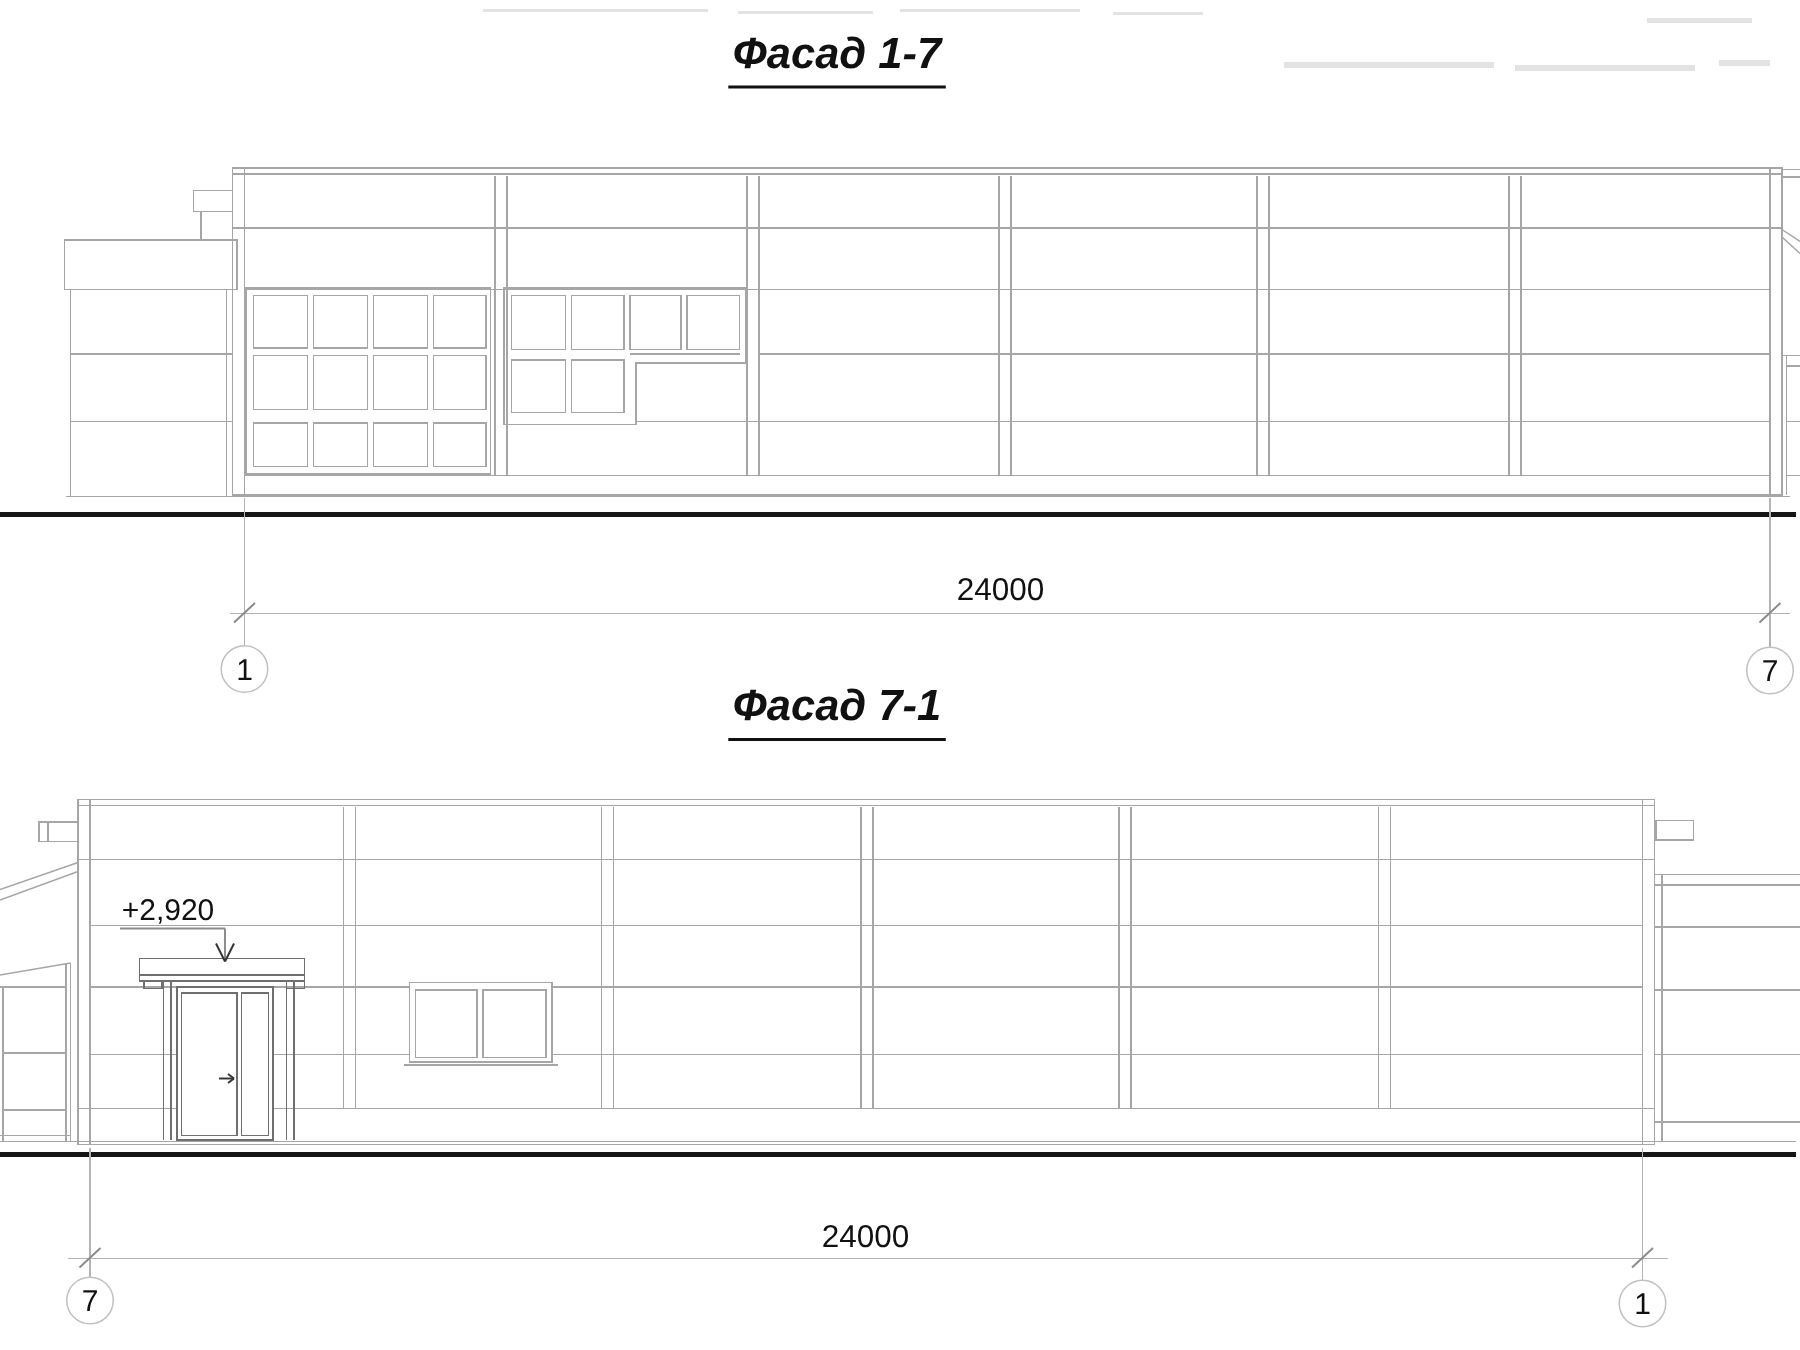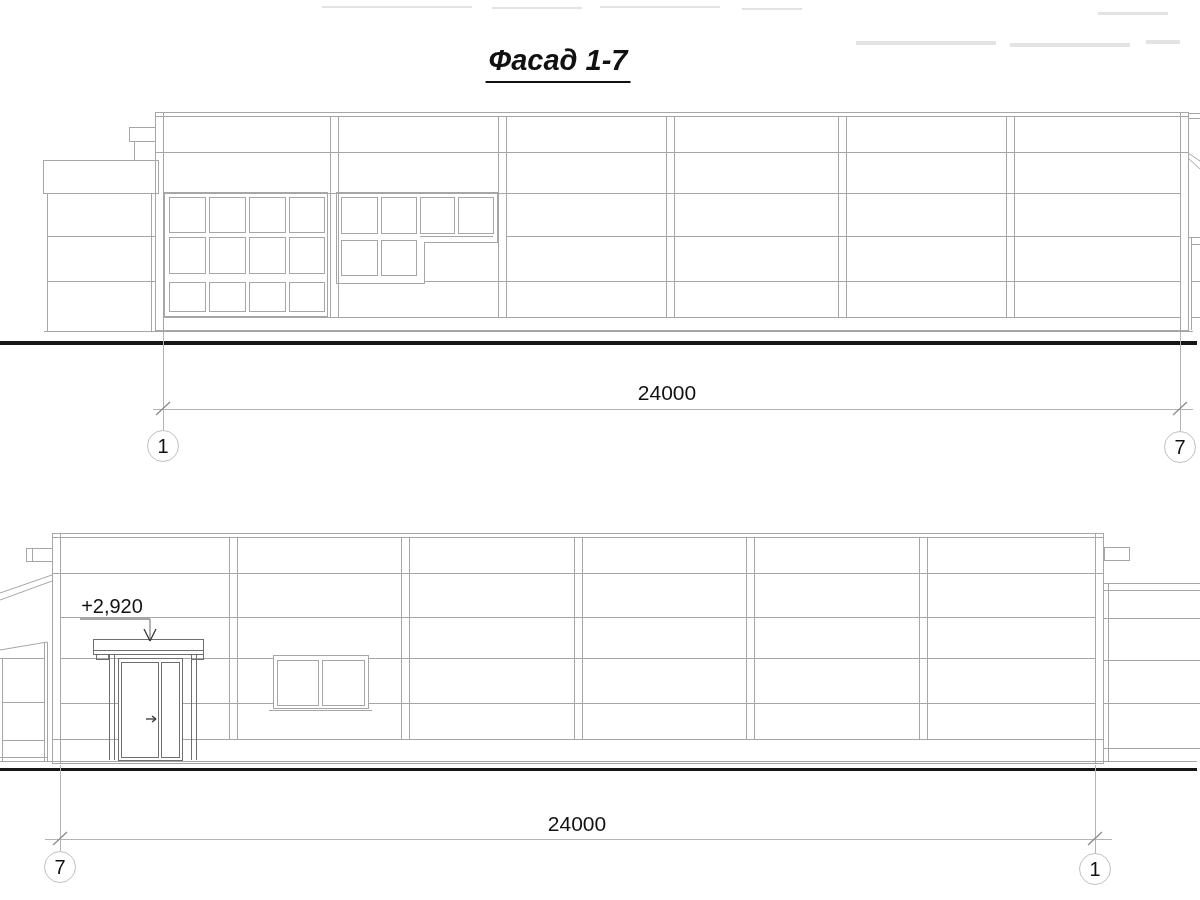--- a/index.html
+++ b/index.html
@@ -23,21 +23,22 @@
   .ground{fill:#161616;stroke:none;}
   .title{position:absolute;transform:translateX(-50%);font-style:italic;font-weight:700;
          font-size:29px;color:#111;border-bottom:2px solid #111;padding:0 3px 4px 3px;
          white-space:nowrap;}
 </style>
 </head>
 <body>
 
 <div id="sheet">
 
-  <div class="title" style="left:558px;top:44px;">Фасад 1-7</div>
+  <div class="title" style="left:558px;top:20px;">Фасад 1-7</div>
+  <div class="title" style="left:558px;top:455px;">Фасад 7-1</div>
 
   <svg width="1200" height="900" viewBox="0 0 1200 900">
 
     <g>
       <rect class="art" x="322" y="6" width="150" height="2"></rect>
       <rect class="art" x="492" y="7" width="90" height="2"></rect>
       <rect class="art" x="600" y="6" width="120" height="2"></rect>
       <rect class="art" x="742" y="8" width="60" height="2"></rect>
       <rect class="art" x="1098" y="12" width="70" height="3"></rect>
       <rect class="art" x="856" y="41" width="140" height="4"></rect>

